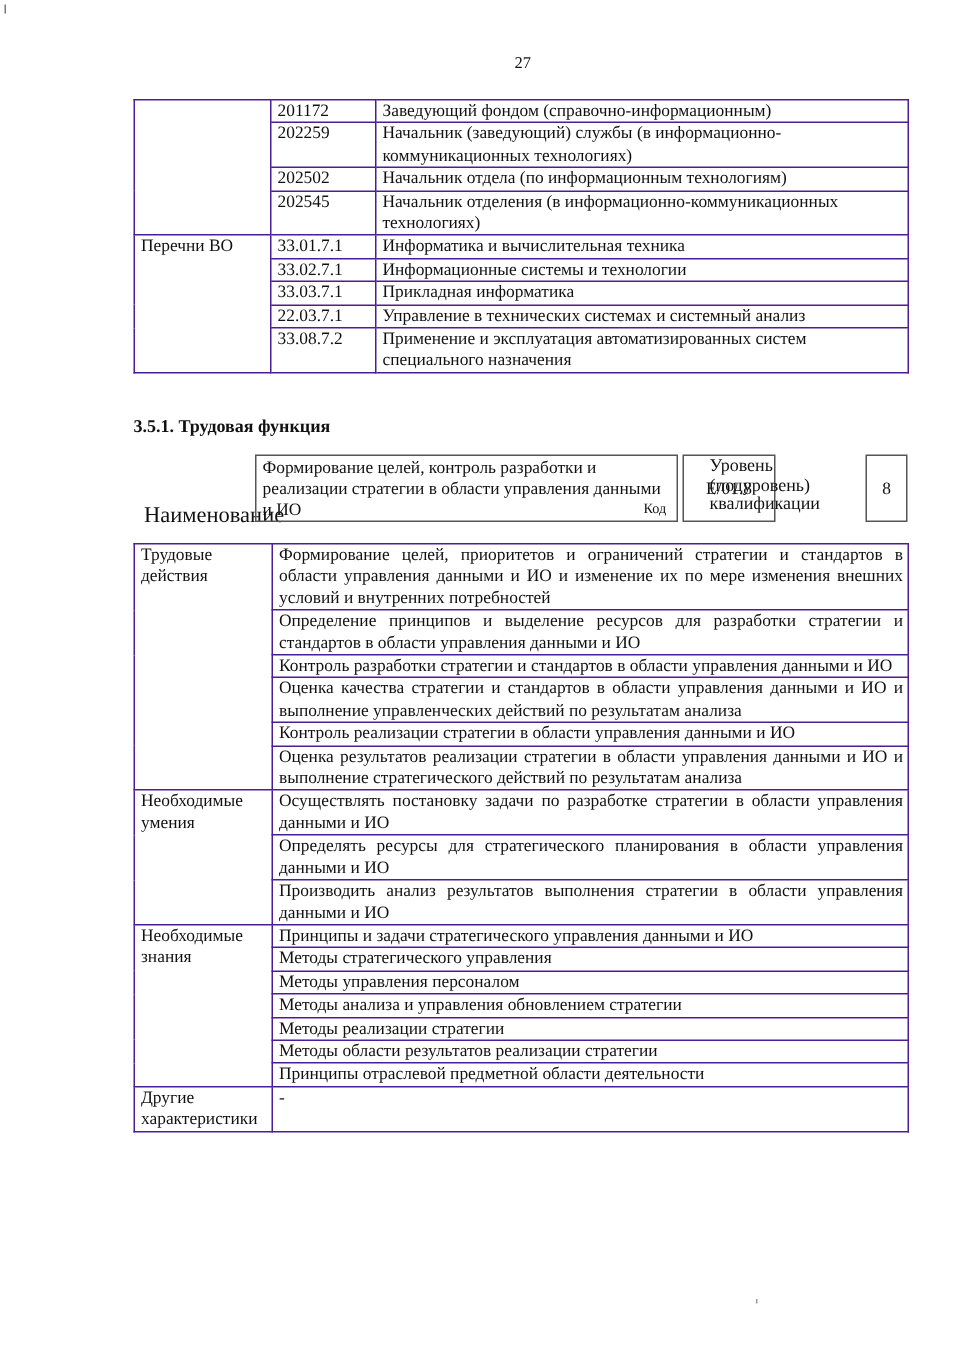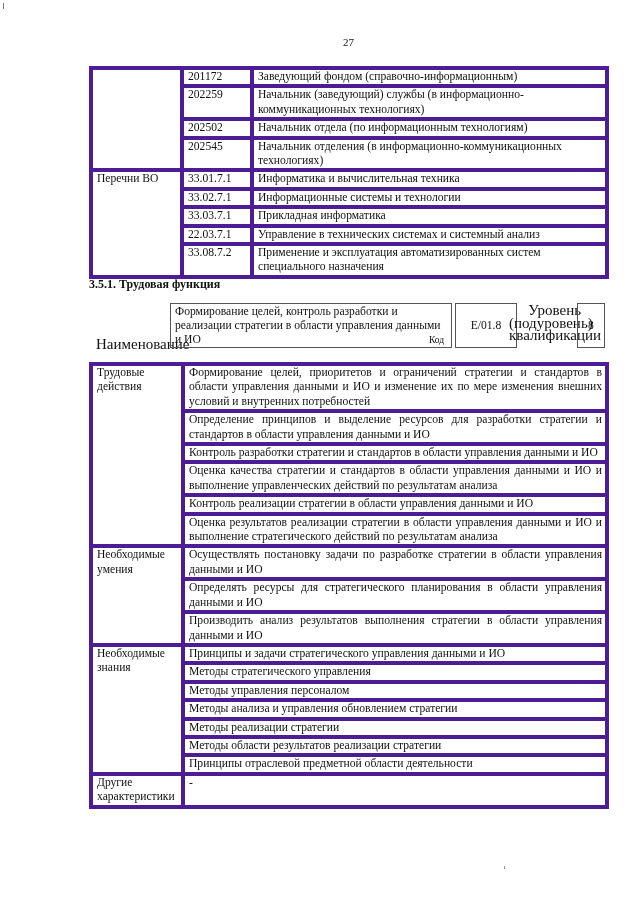--- a/index.html
+++ b/index.html
@@ -1,31 +1,31 @@
 <!DOCTYPE html>
 <html><head>
 <meta charset="utf-8">
 <style>
   * { box-sizing: border-box; margin: 0; padding: 0; }
   html, body { width: 640px; height: 905px; background: #ffffff; overflow: hidden; }
   body { position: relative; font-family: "Liberation Serif", "DejaVu Serif", serif; color: #111; font-size: 11.6px; line-height: 14.4px; }
   .corner-mark { position: absolute; left: 3px; top: 3px; width: 1px; height: 6px; background: #777; }
   .page-number { position: absolute; left: 343px; top: 35px; font-size: 11px; }
   table { border-collapse: collapse; position: absolute; table-layout: fixed; }
-  td { border: 4px solid #4c1d95; vertical-align: top; padding: 0 3px 0 4px; }
+  td { border: 1px solid #4c1d95; vertical-align: top; padding: 0 3px 0 4px; }
   .top-table { left: 89px; top: 66px; width: 516px; }
   .top-table col.c1 { width: 91px; }
   .top-table col.c2 { width: 70px; }
   .top-table col.c3 { width: 355px; }
   .section-heading { position: absolute; left: 89px; top: 277px; font-weight: bold; font-size: 12px; }
   .name-label { position: absolute; left: 96px; top: 337px; font-size: 15px; }
   .name-box { position: absolute; left: 170px; top: 303px; width: 282px; height: 45px; border: 1px solid #555; padding: 1px 4px; font-size: 11.6px; line-height: 14px; }
   .code-label { position: absolute; left: 429px; top: 333px; font-size: 9.5px; }
   .code-box { position: absolute; left: 455px; top: 303px; width: 62px; height: 45px; border: 1px solid #555; text-align: center; padding-top: 15px; }
-  .level-label { position: absolute; left: 509px; top: 304px; width: 72px; text-align: right; font-size: 15px; line-height: 12.5px; }
+  .level-label { position: absolute; left: 473px; top: 304px; width: 72px; text-align: left; font-size: 12px; line-height: 12.5px; }
   .level-box { position: absolute; left: 577px; top: 303px; width: 28px; height: 45px; border: 1px solid #555; text-align: center; padding-top: 15px; }
   .main-table { left: 89px; top: 362px; width: 516px; padding-left: 31px; }
   .main-table col.c1 { width: 92px; }
   .main-table col.c2 { width: 424px; }
   .main-table td.content { text-align: justify; }
   .stray-mark { position: absolute; left: 504px; top: 866px; width: 1px; height: 3px; background: #999; }
 </style>
 </head>
 <body>
 

